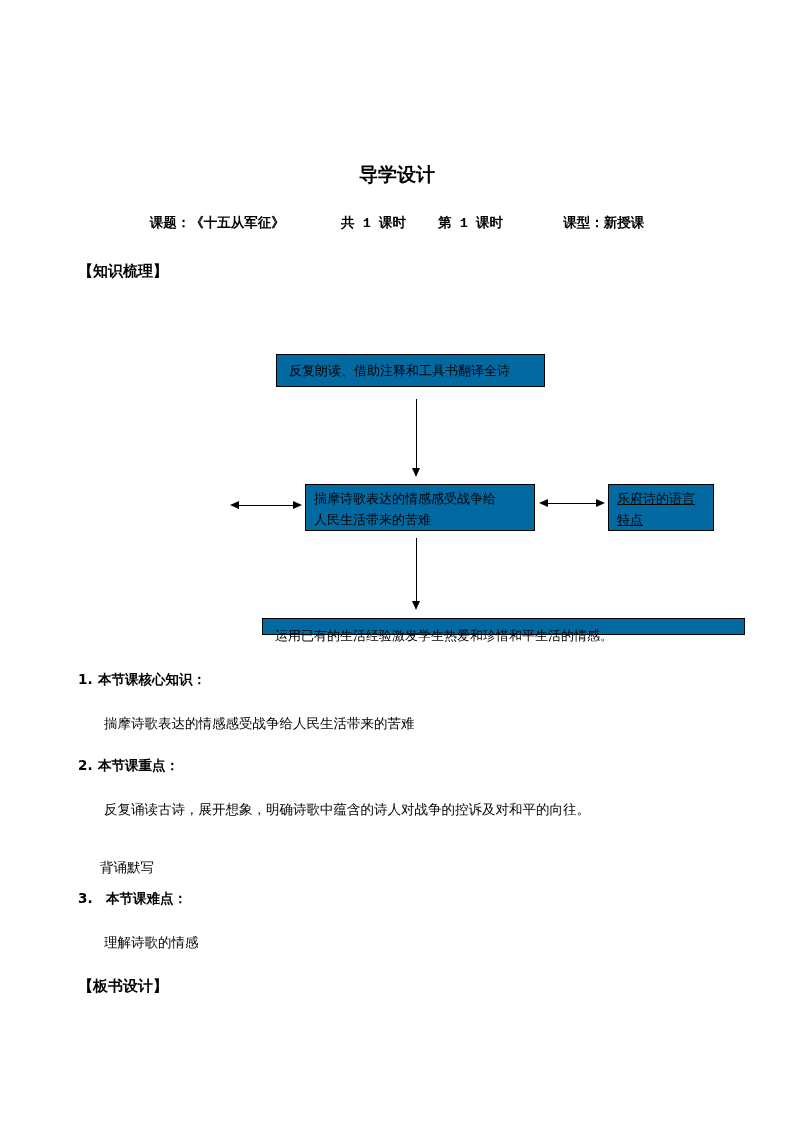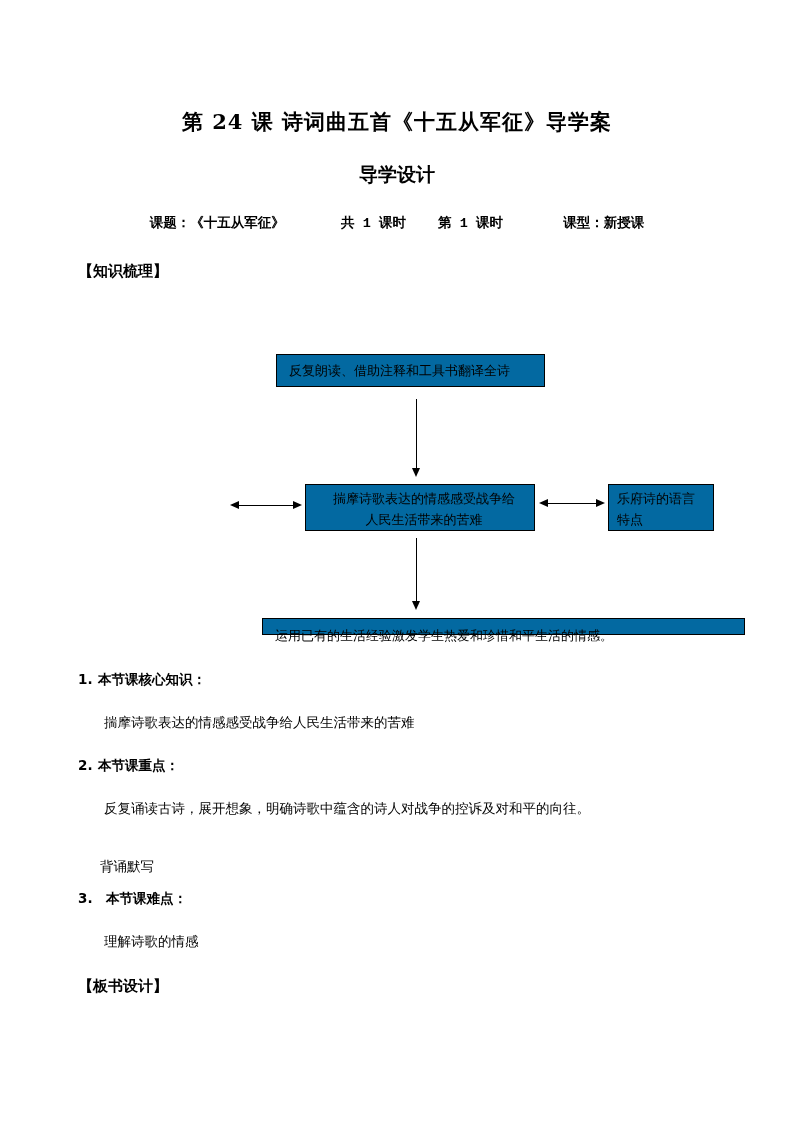--- a/index.html
+++ b/index.html
@@ -107,35 +107,34 @@
   }
   #box-left .inner { padding: 3px 0 0 8px; overflow: visible; }
   #box-left .l1 { letter-spacing: 2px; font-size: 13px; }
   #box-left .l2 { font-size: 12px; line-height: 19px; }
 
   #box-center {
     left: 305px;
     top: 484px;
     width: 230px;
     height: 47px;
-    text-align: center;
   }
   #box-center .inner { padding: 3px 0 0 8px; overflow: visible; }
   #box-center .l1 { font-size: 13px; }
   #box-center .l2 { font-size: 13px; line-height: 22px; }
 
   #box-right {
     left: 608px;
     top: 484px;
     width: 106px;
     height: 47px;
   }
   #box-right .inner { padding: 3px 0 0 8px; }
   #box-right .l1,
-  #box-right .l2 { font-size: 13px; line-height: 21px; }
+  #box-right .l2 { font-size: 13px; line-height: 21px; text-decoration: underline; }
 
   #box-bottom {
     left: 262px;
     top: 618px;
     width: 483px;
     height: 17px;
   }
   #box-bottom .inner { padding: 6px 0 0 12px; }
 
   
@@ -198,39 +197,38 @@
     font-weight: bold;
     font-family: "DejaVu Sans", sans-serif;
   }
   .list-item-label .num { display: inline-block; min-width: 20px; }
   .list-item-label .num.wide { min-width: 28px; }
 
   .list-item-body {
     position: absolute;
     left: 104px;
     font-size: 13.5px;
-    font-family: Liberation Mono, monospace;
+    font-family: Liberation Sans, sans-serif;
     line-height: 20px;
     text-align: center;
   }
 
   #item1-label { top: 671px; }
   #item1-body  { top: 714px; }
   #item2-label { top: 757px; }
   #item2-body  { top: 800px; }
   #item2-body2 { top: 858px; left: 100px; }
   #item3-label { top: 890px; }
   #item3-body  { top: 933px; }
 </style>
 </head>
 <body>
 
 <div class="page">
 
-  <div class="doc-title">第 24 课  诗词曲五首《十五从军征》导学案</div>
   <div class="doc-subtitle">导学设计</div>
 
   <div class="meta-line">
     <span>课题：《十五从军征》</span>
     <span class="gap-lg"></span>
     <span>共 1 课时</span>
     <span class="gap-sm"></span>
     <span>第 1 课时</span>
     <span class="gap-xl"></span>
     <span>课型：新授课</span>

